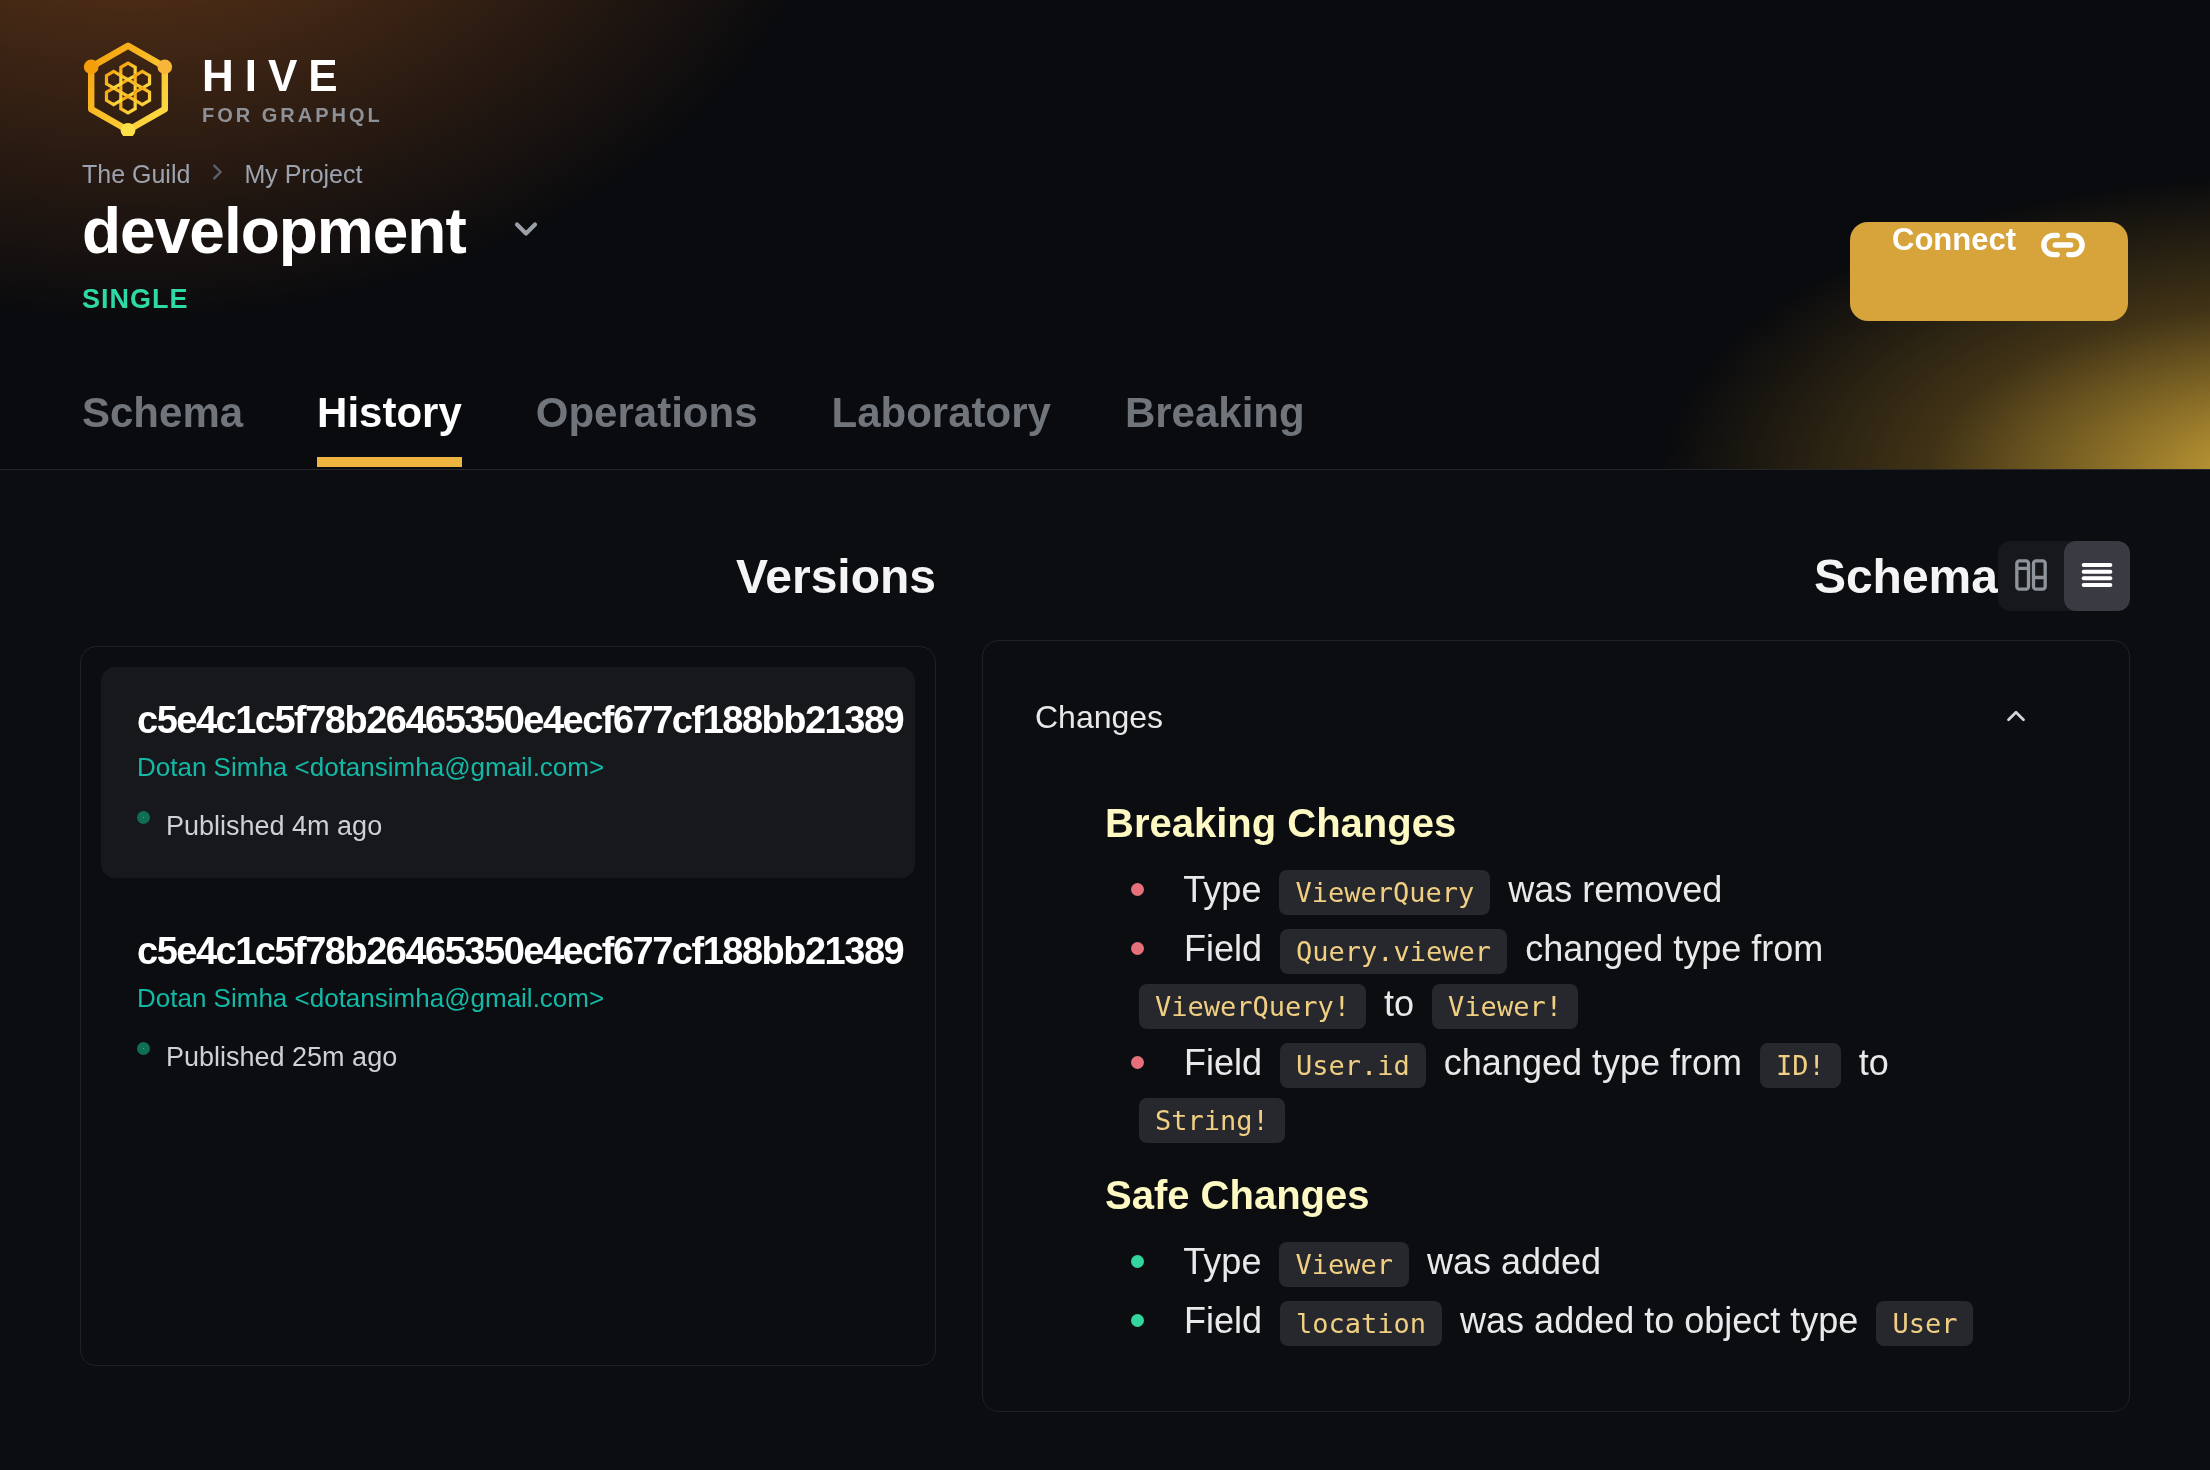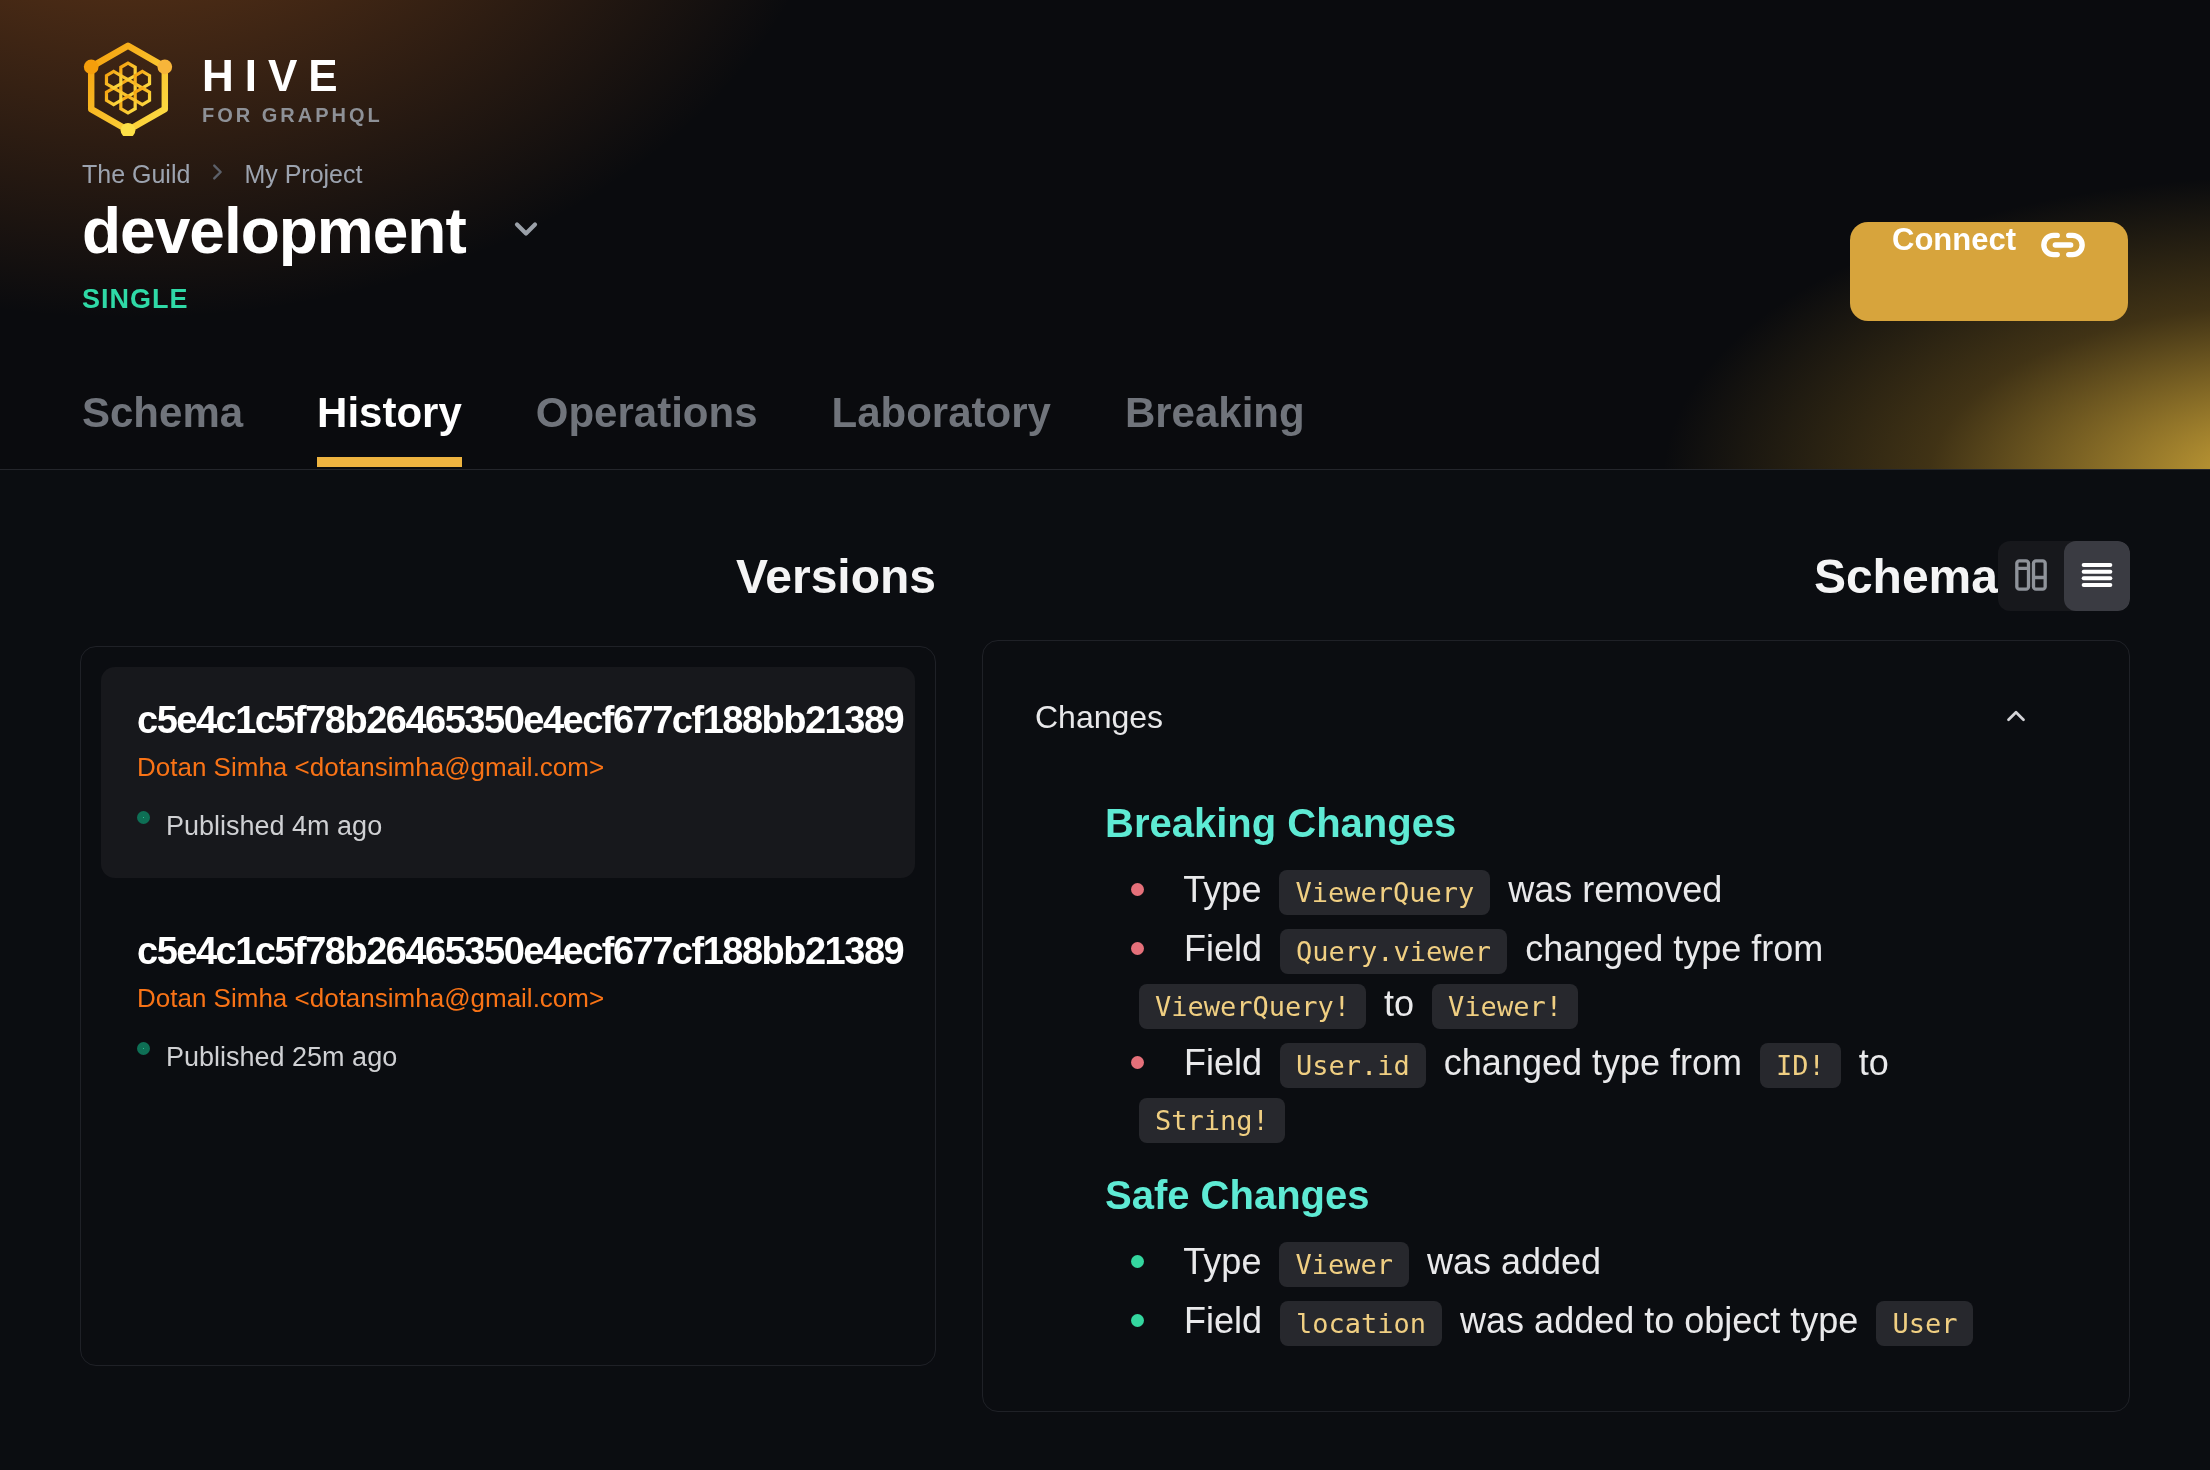--- a/index.html
+++ b/index.html
@@ -55,38 +55,38 @@
   .panel-title { font-size:48px; font-weight:bold; margin:0; color:#f4f4f5; }
 
   .versions-box {
     margin-top:34px; height:720px;
     border:1px solid #1f2127; border-radius:16px; padding:20px;
   }
   .version-card { border-radius:14px; padding:32px 36px 36px; cursor:pointer; }
   .version-card.selected { background:#17181c; }
   .version-card + .version-card { margin-top:20px; }
   .v-hash { font-size:38px; font-weight:bold; letter-spacing:-1.5px; color:#fff; }
-  .v-author { margin-top:10px; font-size:26px; color:#f97316; }
+  .v-author { margin-top:10px; font-size:26px; color:#14b8a6; }
   .v-status { margin-top:28px; display:flex; align-items:flex-start; gap:16px; font-size:27px; color:#cfd0d3; }
   .pub-dot { width:13px; height:13px; border-radius:50%; background:#2fd9a6; border:6px solid #0e6f55; flex:none; }
 
   .view-toggle { display:flex; background:#17181c; border-radius:12px; overflow:hidden; height:70px; }
   .vt-btn { width:66px; height:70px; display:flex; align-items:center; justify-content:center; border:none; background:transparent; cursor:pointer; }
   .vt-btn.selected { background:#3a3b42; border-radius:12px; }
 
   .changes-box {
     margin-top:28px; height:772px;
     border:1px solid #1f2127; border-radius:16px;
     padding:56px 52px;
   }
   .changes-head { display:flex; justify-content:space-between; align-items:center; height:40px; }
   .changes-label { font-size:32px; color:#e8e8ea; }
   .collapse-btn { background:none; border:none; cursor:pointer; padding:0 46px 0 0; display:flex; align-items:center; }
   .changes-body { margin-left:70px; margin-right:40px; }
-  .group-title { font-size:40px; font-weight:600; color:#5eead4; margin:64px 0 0; }
+  .group-title { font-size:40px; font-weight:600; color:#fef9c3; margin:64px 0 0; }
   .group + .group .group-title { margin-top:26px; }
   .change-list { list-style:none; margin:18px 0 0; padding:0 0 0 26px; font-size:36px; color:#e9e9eb; }
   .change { line-height:52px; margin-bottom:4px; }
   .bullet { display:inline-block; width:13px; height:13px; border-radius:50%; margin-right:30px; vertical-align:middle; position:relative; top:-3px; }
   .group.breaking .bullet { background:#e5707a; }
   .group.safe .bullet { background:#34d69f; }
   .chip {
     font-family:"DejaVu Sans Mono", monospace; font-size:27px;
     background:#27282d; color:#f0cf82;
     padding:7px 16px; border-radius:8px; margin:0 8px; white-space:nowrap;

